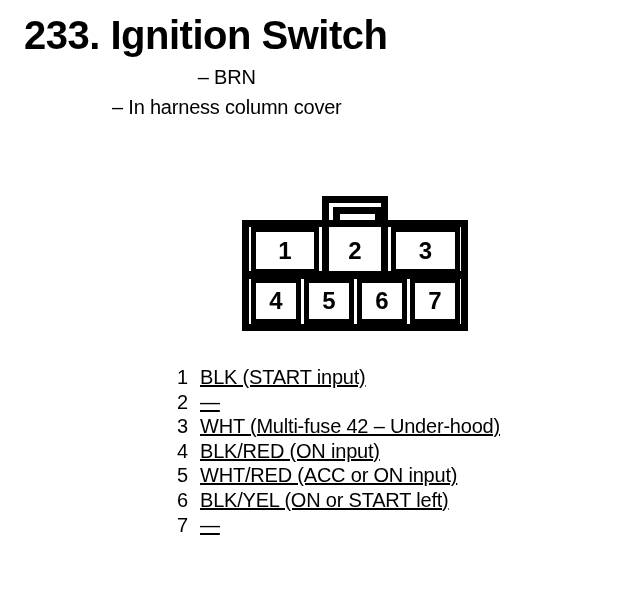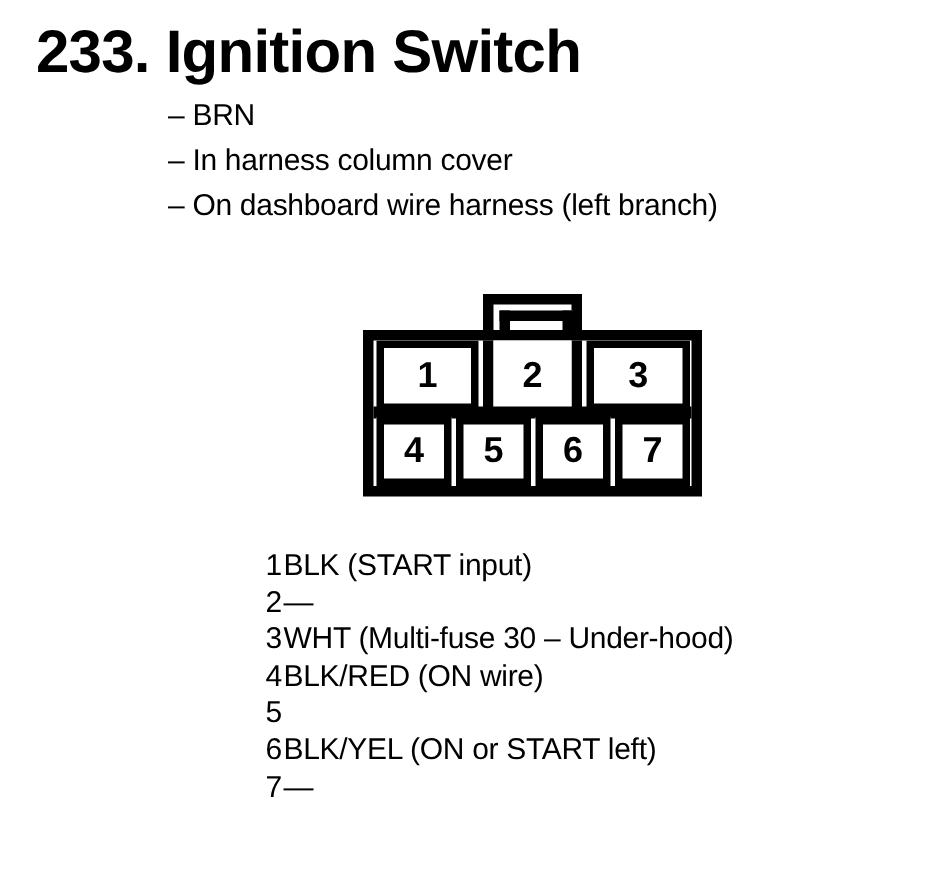--- a/index.html
+++ b/index.html
@@ -28,20 +28,21 @@
 
   
   .notes {
     position: absolute;
     left: 112px;
     top: 62px;
     font-size: 20px;
     line-height: 30px;
     letter-spacing: -0.2px;
     white-space: nowrap;
+    text-align: center;
   }
 
   
   .connector {
     position: absolute;
     left: 242px;
     top: 220px;
     width: 212px;   
     height: 97px;   
     border: 7px solid #000;
@@ -99,33 +100,32 @@
     top: 365px;
     font-size: 20px;
     letter-spacing: -0.2px;
   }
   .prow {
     display: flex;
     line-height: 24.6px;
     white-space: nowrap;
   }
   .pnum { width: 38px; text-align: right; }
-  .pdesc { margin-left: 1px; }
+  .pdesc { margin-left: 12px; text-decoration: underline; }
 </style>
 </head>
 <body>
 
 <div class="page">
 
   <h1 class="title">233. Ignition Switch</h1>
 
   <div class="notes">
     <div class="note">– BRN</div>
     <div class="note">– In harness column cover</div>
-    <div class="note">– On dashboard wire harness (left branch)</div>
   </div>
 
   <div class="connector">
     <div class="latch-outer"></div>
     <div class="latch-inner"></div>
     <div class="wall wall-l"></div>
     <div class="wall wall-r"></div>
 
     <div class="cell c1">1</div>
     <div class="cell c2">2</div>
@@ -143,28 +143,29 @@
     <div class="prow">
       <span class="pnum">1</span>
       <span class="pdesc">BLK (START input)</span>
     </div>
     <div class="prow">
       <span class="pnum">2</span>
       <span class="pdesc">—</span>
     </div>
     <div class="prow">
       <span class="pnum">3</span>
-      <span class="pdesc">WHT (Multi-fuse 30 – Under-hood)</span>
+      <span class="pdesc">WHT (Multi-fuse 42 – Under-hood)</span>
     </div>
     <div class="prow">
       <span class="pnum">4</span>
-      <span class="pdesc">BLK/RED (ON wire)</span>
+      <span class="pdesc">BLK/RED (ON input)</span>
     </div>
     <div class="prow">
       <span class="pnum">5</span>
+      <span class="pdesc">WHT/RED (ACC or ON input)</span>
     </div>
     <div class="prow">
       <span class="pnum">6</span>
       <span class="pdesc">BLK/YEL (ON or START left)</span>
     </div>
     <div class="prow">
       <span class="pnum">7</span>
       <span class="pdesc">—</span>
     </div>
   </div>

